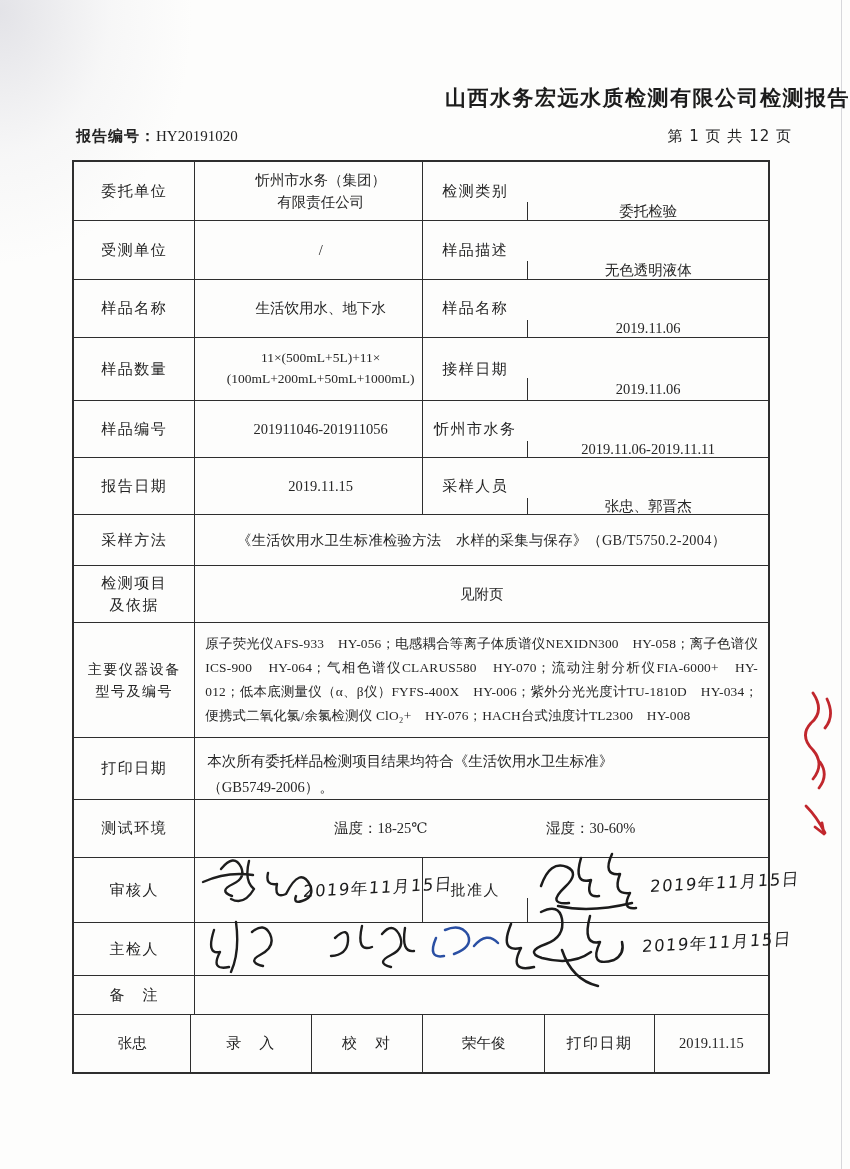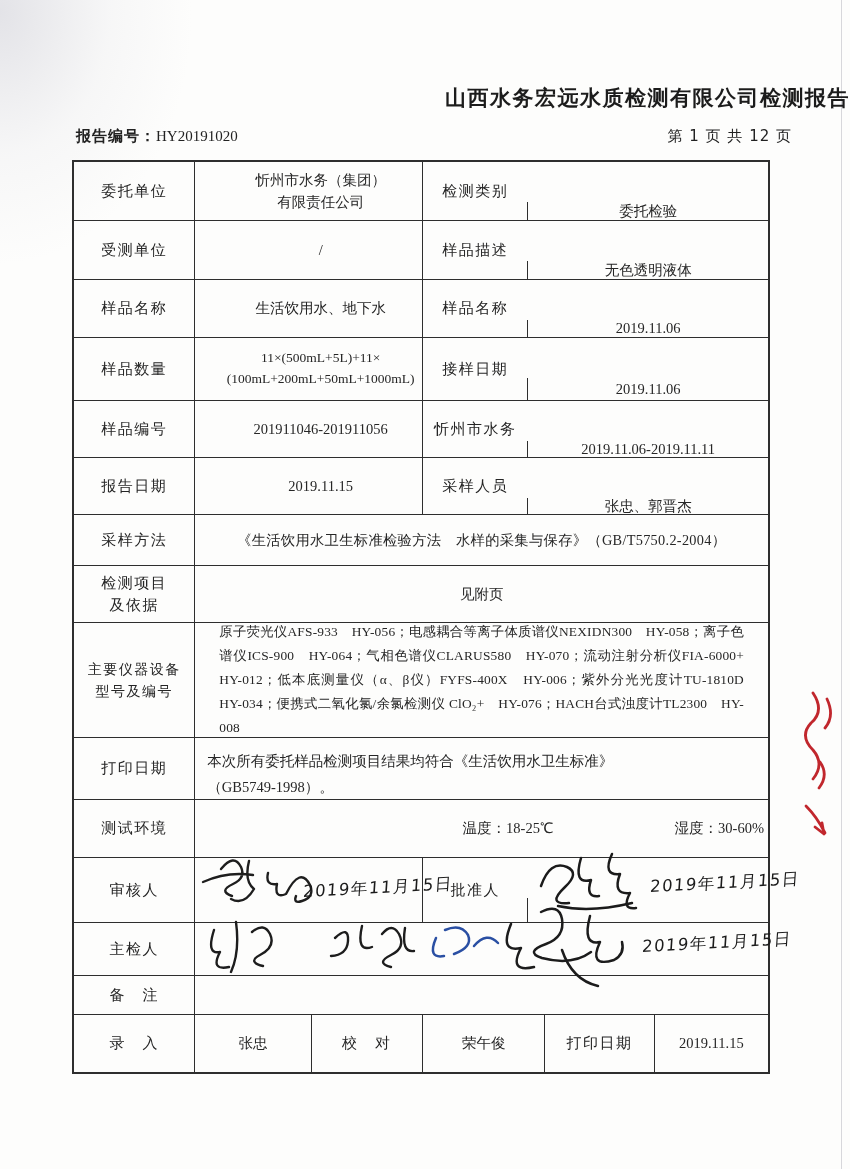--- a/index.html
+++ b/index.html
@@ -35,23 +35,23 @@
     display:flex;flex-direction:column;justify-content:center;align-items:center;
     text-align:center;padding:2px 4px;overflow:visible;position:relative;
   }
   .c:first-child{border-left:none;}
   .w1{width:121px;} .w2{width:229px;padding-left:28px;} .w3{width:106px;} .w4{width:242px;margin-top:40px;} .wspan{width:577px;}
   .b1{width:121px;} .b2{width:117px;} .b3{width:112px;} .b4{width:123px;} .b5{width:110px;} .b6{width:115px;}
   .lbl{font-size:15px;letter-spacing:1.5px;color:#252525;}
   .val{font-size:14.5px;font-family:"Liberation Serif","DejaVu Serif",serif;line-height:1.55;color:#262626;}
   .pre{white-space:pre-line;}
   .left{align-items:flex-start;text-align:left;}
-  .instr{font-size:13.4px;line-height:1.78;text-align:justify;padding:6px 24px;letter-spacing:.2px;}
+  .instr{font-size:13.4px;line-height:1.78;text-align:justify;padding:6px 10px;letter-spacing:.2px;}
   .concl{padding:8px 12px;justify-content:flex-start;padding-top:10px;line-height:1.8;font-size:14.5px;}
-  .envcell{flex-direction:row;justify-content:flex-end;align-items:center;padding-left:10px;font-size:14.5px;font-family:Liberation Serif, serif;}
+  .envcell{flex-direction:row;justify-content:center;align-items:center;padding-left:10px;font-size:14.5px;}
   .envcell .t{width:212px;text-align:left;}
   .methodval{font-size:14.3px;letter-spacing:.3px;}
 
   .hand{
     position:absolute;font-size:16.5px;color:#1b1b1b;letter-spacing:1.5px;
     transform:rotate(-3deg) skewX(-7deg);transform-origin:left center;white-space:nowrap;
     font-family:"DejaVu Sans","Liberation Sans",sans-serif;
   }
   .overlay{position:absolute;left:0;top:0;width:850px;height:1169px;pointer-events:none;}
 </style>
@@ -130,21 +130,21 @@
 
     <div class="row" style="height:115px">
       <div class="c w1 lbl pre" style="line-height:1.6;font-size:14px">主要仪器设备
 型号及编号</div>
       <div class="c wspan val left instr">原子荧光仪AFS-933　HY-056；电感耦合等离子体质谱仪NEXIDN300　HY-058；离子色谱仪ICS-900　HY-064；气相色谱仪CLARUS580　HY-070；流动注射分析仪FIA-6000+　HY-012；低本底测量仪（α、β仪）FYFS-400X　HY-006；紫外分光光度计TU-1810D　HY-034；便携式二氧化氯/余氯检测仪 ClO₂+　HY-076；HACH台式浊度计TL2300　HY-008</div>
     </div>
 
     <div class="row" style="height:62px">
       <div class="c w1 lbl">打印日期</div>
       <div class="c wspan val left pre concl">本次所有委托样品检测项目结果均符合《生活饮用水卫生标准》
-（GB5749-1998）。</div>
+（GB5749-2006）。</div>
     </div>
 
     <div class="row" style="height:58px">
       <div class="c w1 lbl">测试环境</div>
       <div class="c wspan val envcell">
         <span class="t">温度：18-25℃</span>
         <span>湿度：30-60%</span>
       </div>
     </div>
 
@@ -159,22 +159,22 @@
       <div class="c w1 lbl">主检人</div>
       <div class="c wspan"></div>
     </div>
 
     <div class="row" style="height:39px">
       <div class="c w1 lbl">备　注</div>
       <div class="c wspan val"></div>
     </div>
 
     <div class="row" style="height:58px">
+      <div class="c b2 val">张忠</div>
       <div class="c b1 lbl">录　入</div>
-      <div class="c b2 val">张忠</div>
       <div class="c b3 lbl">校　对</div>
       <div class="c b4 val">荣午俊</div>
       <div class="c b5 lbl">打印日期</div>
       <div class="c b6 val">2019.11.15</div>
     </div>
 
   </div>
 
   <svg class="overlay" viewBox="0 0 850 1169">
 

